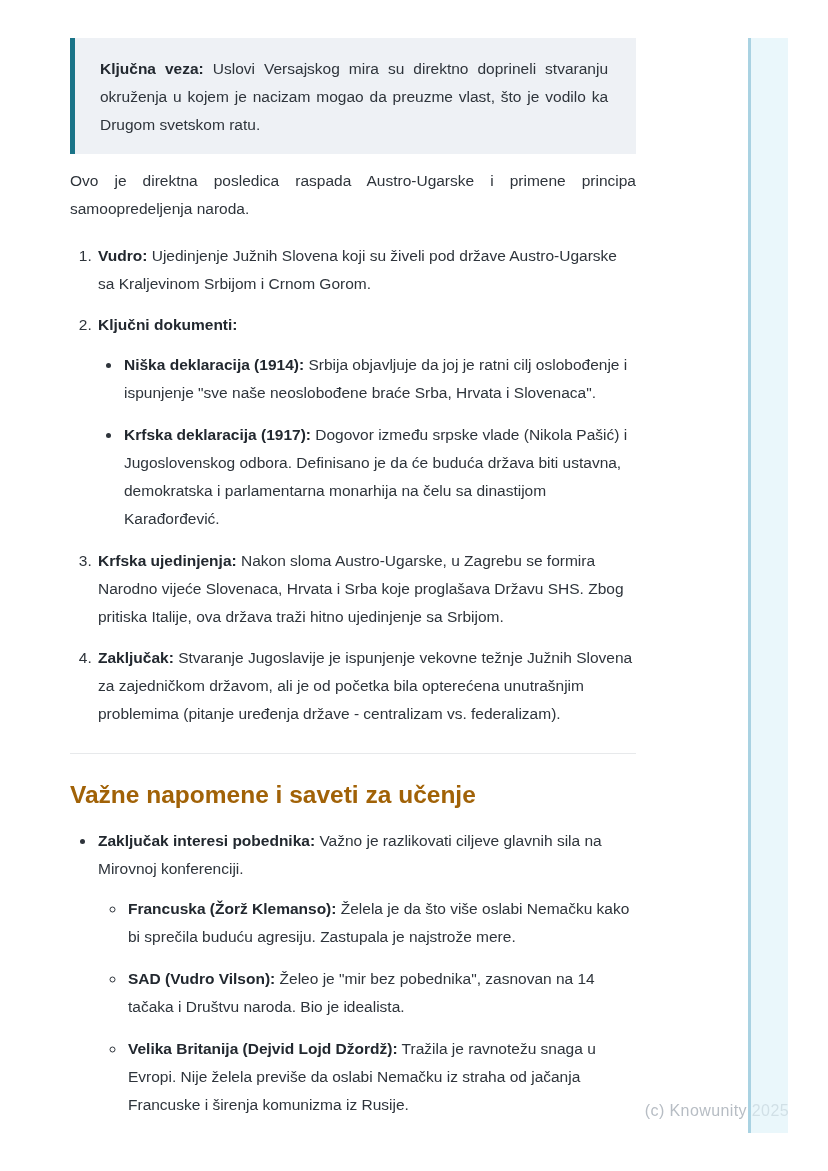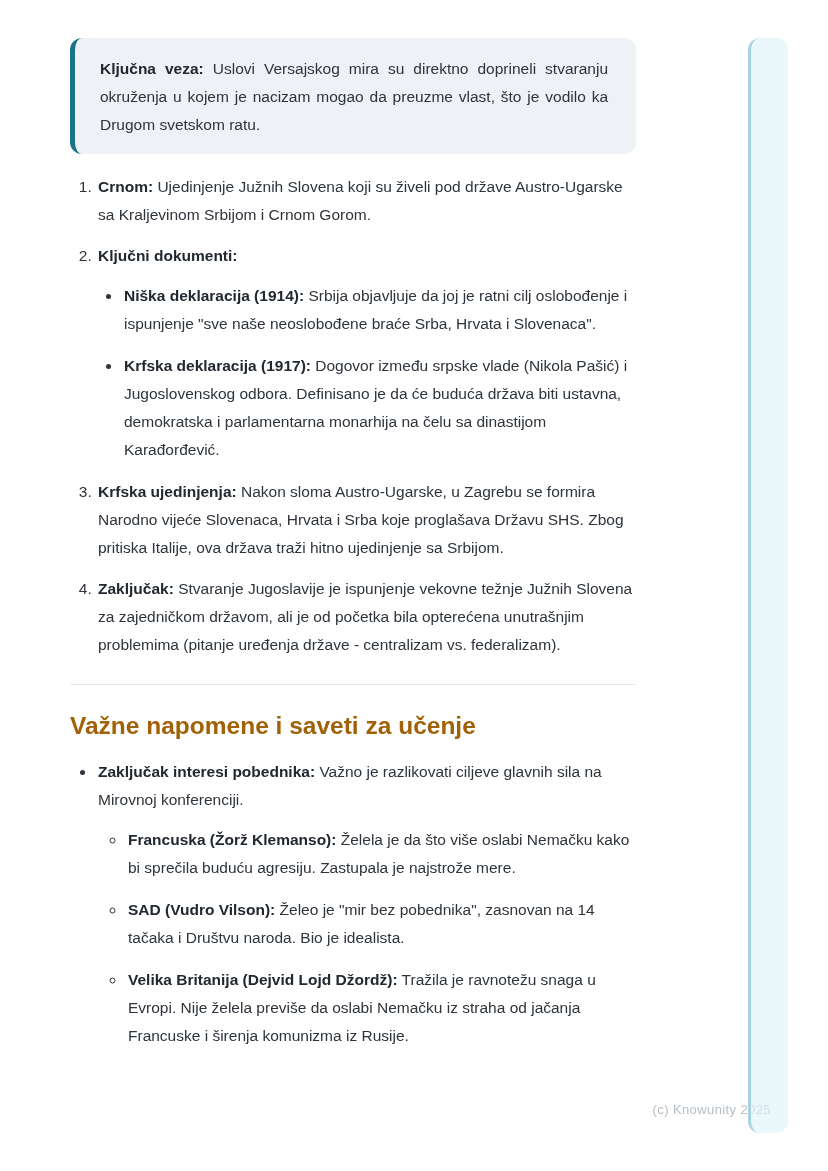--- a/index.html
+++ b/index.html
@@ -1,15 +1,15 @@
 <!DOCTYPE html>
 <html><head>
 <meta charset="utf-8">
 <style>
-  * { box-sizing: border-box; border-radius: 12px; }
+  * { box-sizing: border-box; }
   html, body { margin: 0; padding: 0; background: #ffffff; }
   .page {
     position: relative;
     width: 828px;
     height: 1171px;
     background: #ffffff;
     overflow: hidden;
     font-family: "Liberation Sans", "DejaVu Sans", sans-serif;
     color: #2e343b;
   }
@@ -95,22 +95,22 @@
     margin: 12px 0 0 0;
     padding-left: 28px;
   }
   ul.circle-list > li { margin-bottom: 14px; padding-left: 2px; }
   ul.circle-list > li:last-child { margin-bottom: 0; }
 
   
   .footer-watermark {
     position: absolute;
     top: 1102px;
-    right: 57px;
-    font-size: 13px;
+    right: 39px;
+    font-size: 16px;
     letter-spacing: 0.4px;
     color: #b7bdc4;
     z-index: 1;
   }
 
   
   .edge-bar {
     position: absolute;
     left: 748px;
     top: 38px;
@@ -130,24 +130,25 @@
   <div class="content">
 
     <aside class="callout">
       <p>
         <strong>Ključna veza:</strong>
         <span>Uslovi Versajskog mira su direktno doprineli stvaranju okruženja u kojem je nacizam mogao da preuzme vlast, što je vodilo ka Drugom svetskom ratu.</span>
       </p>
     </aside>
 
 
+    <p class="intro">Ovo je direktna posledica raspada Austro-Ugarske i primene principa samoopredeljenja naroda.</p>
 
     <ol class="main-list">
       <li>
-        <strong>Crnom:</strong>
+        <strong>Vudro:</strong>
         <span>Ujedinjenje Južnih Slovena koji su živeli pod države Austro-Ugarske sa Kraljevinom Srbijom i Crnom Gorom.</span>
       </li>
       <li>
         <strong>Ključni dokumenti:</strong>
         <ul class="sub-list">
           <li>
             <strong>Niška deklaracija (1914):</strong>
             <span>Srbija objavljuje da joj je ratni cilj oslobođenje i ispunjenje "sve naše neoslobođene braće Srba, Hrvata i Slovenaca".</span>
           </li>
           <li>

